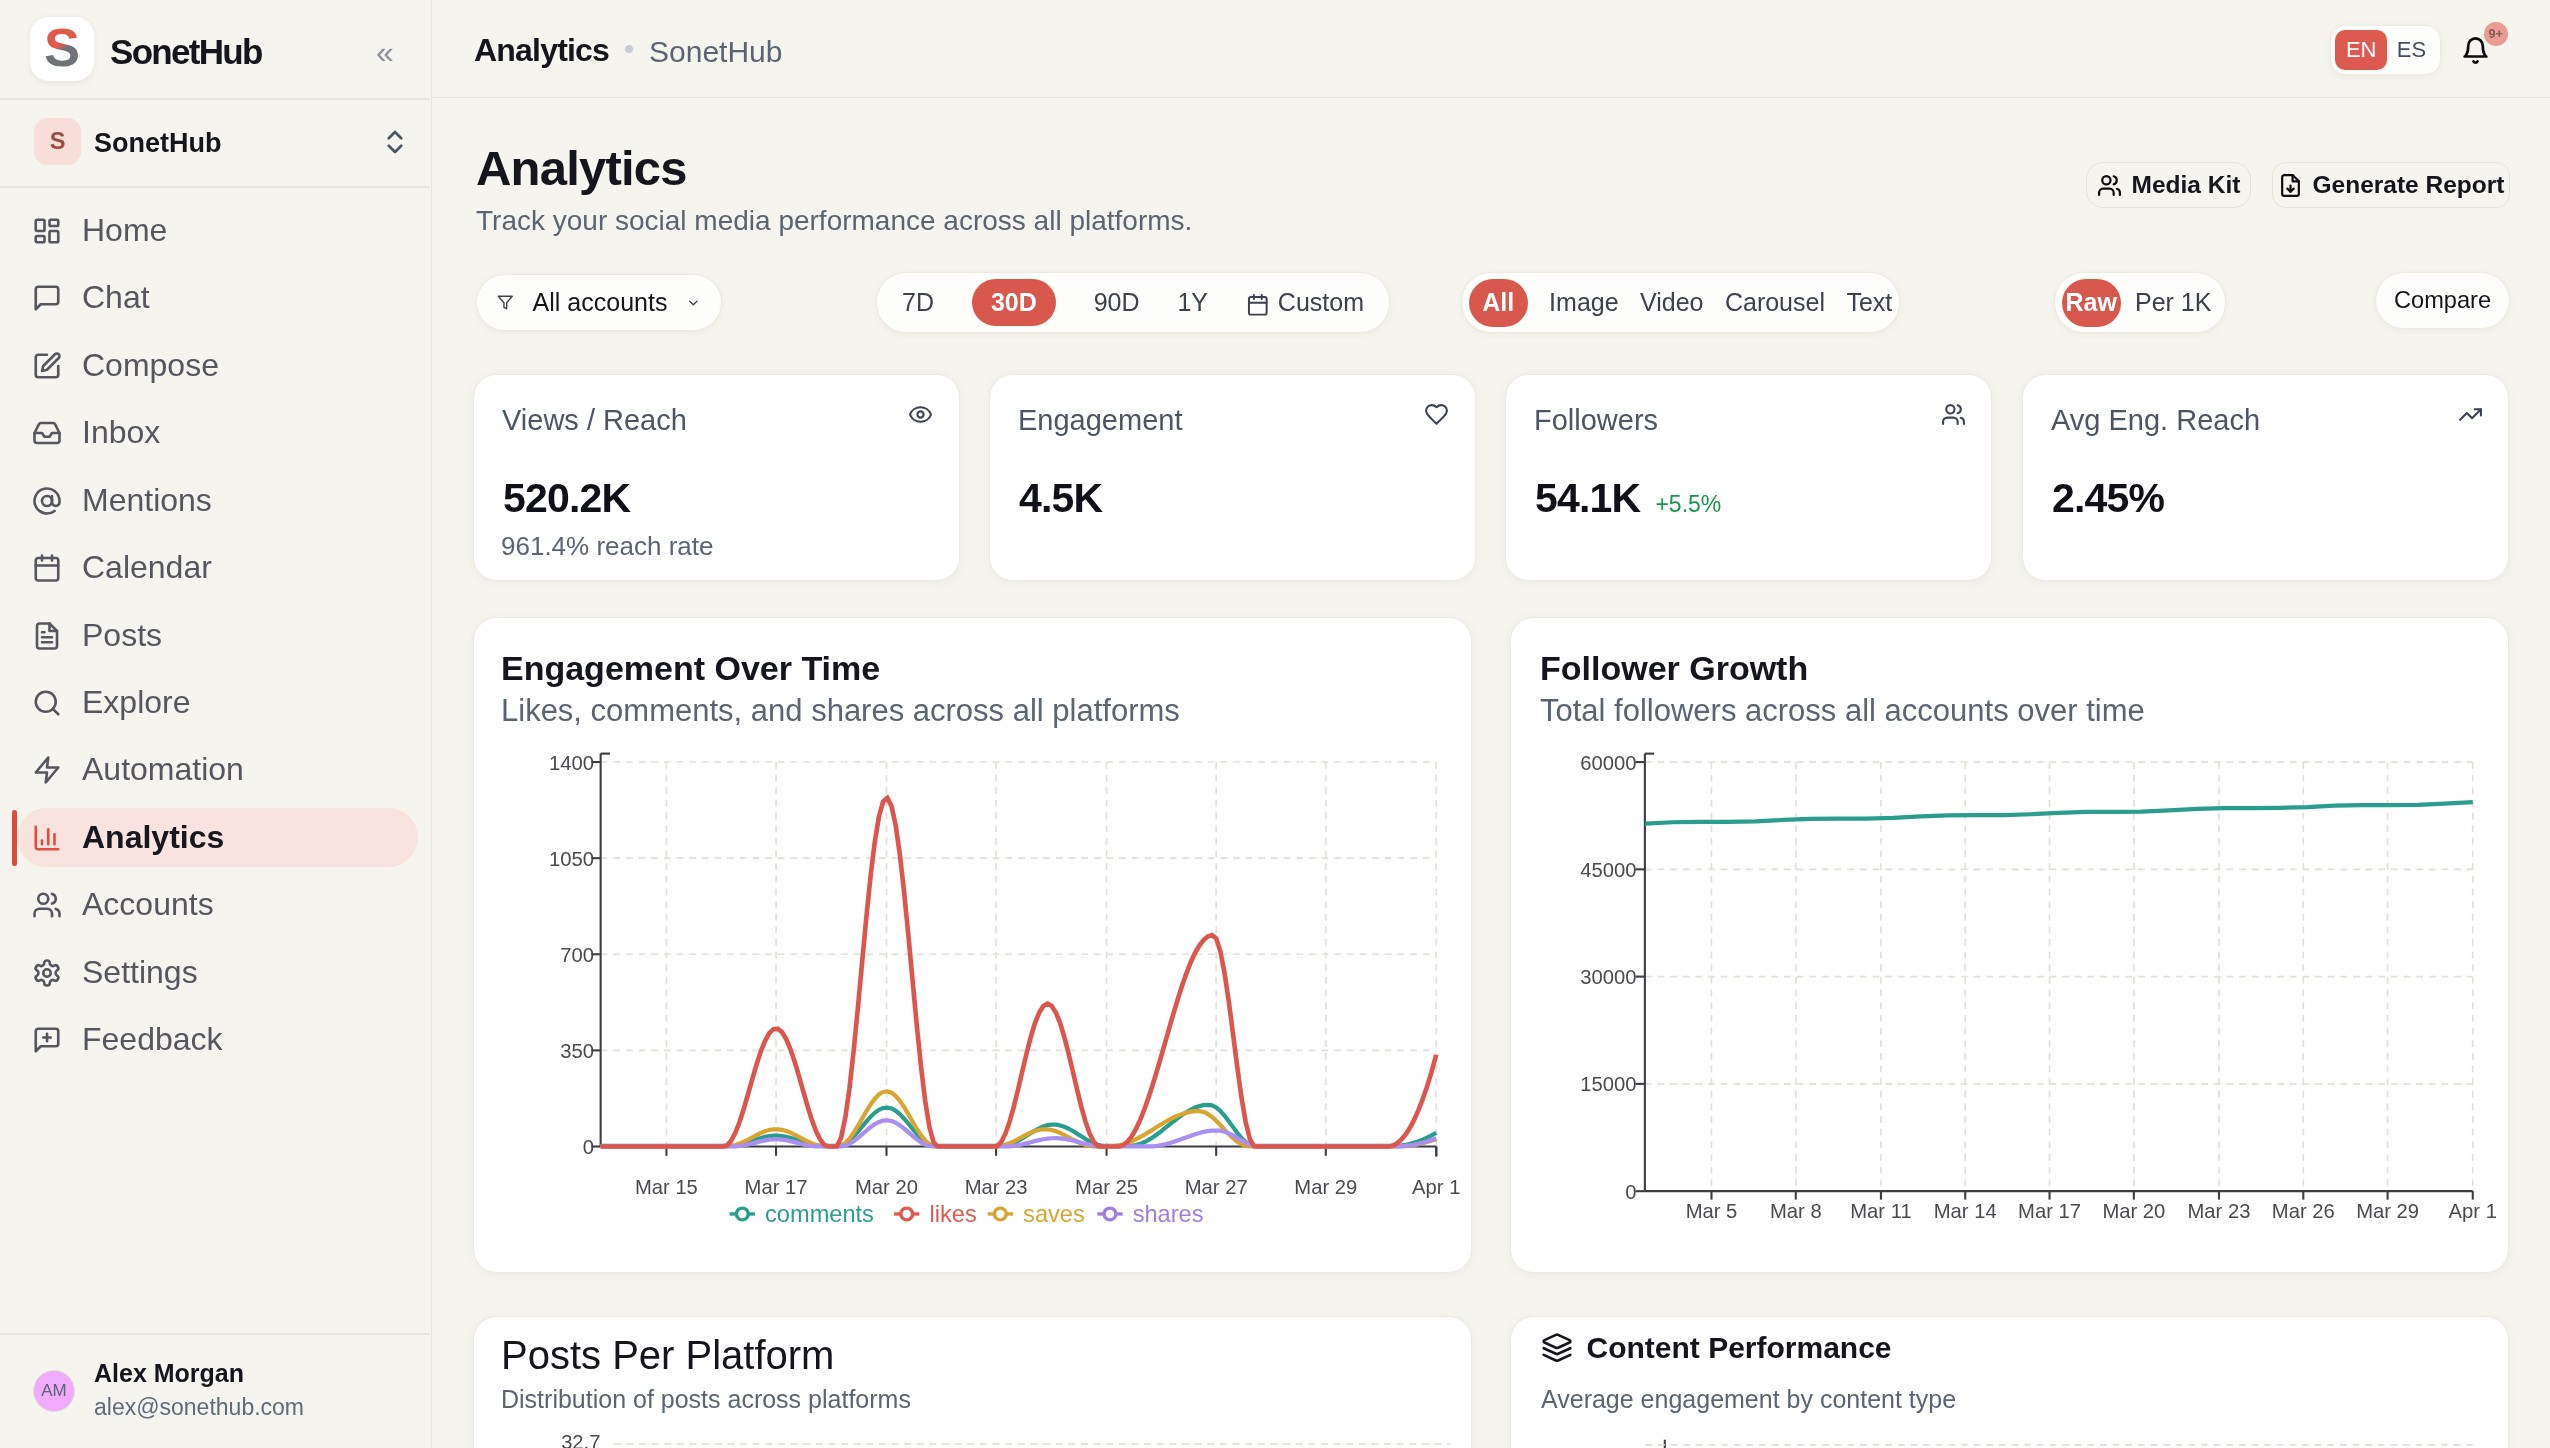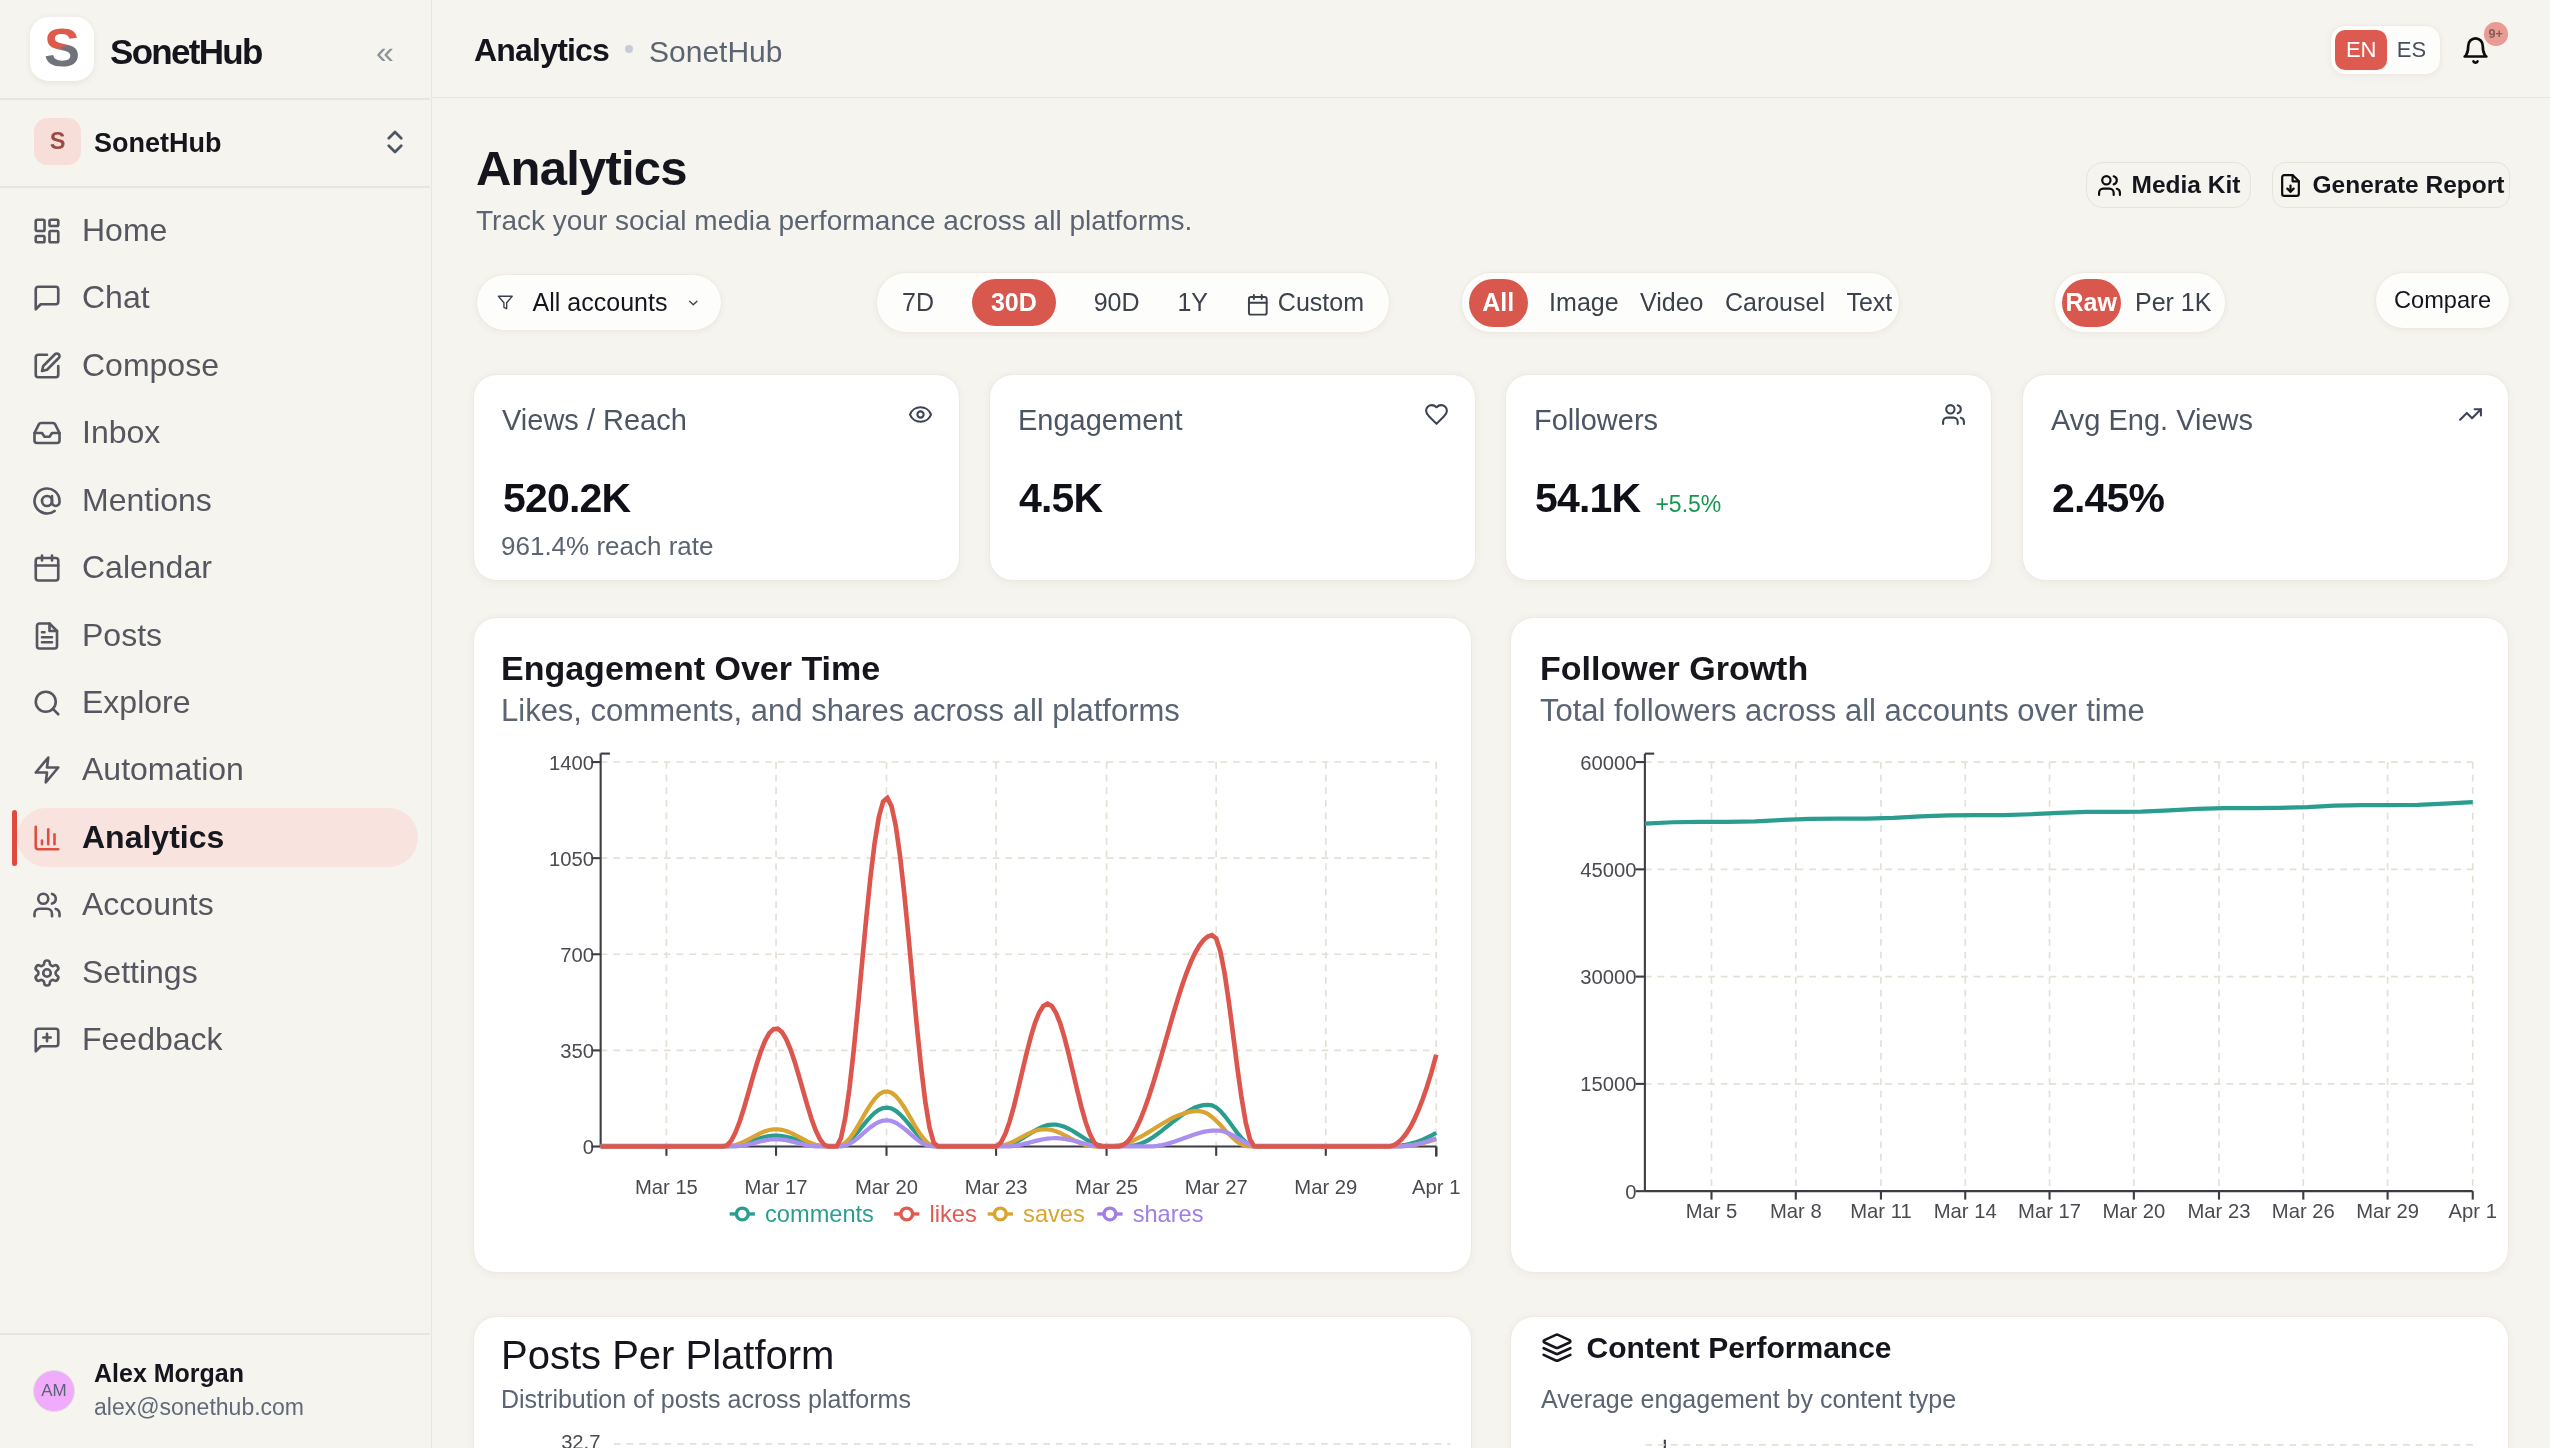--- a/index.html
+++ b/index.html
@@ -197,21 +197,21 @@
     <span style="font-size:23.6px;font-weight:400;color:#15151d">Compare</span>
   </div>
 
 <div class="card" style="left:473px;top:374px;width:487px;height:207px"></div>
 <div class="card" style="left:989px;top:374px;width:487px;height:207px"></div>
 <div class="card" style="left:1505px;top:374px;width:487px;height:207px"></div>
 <div class="card" style="left:2022px;top:374px;width:487px;height:207px"></div>
 <div class="abs" style="left:502px;top:404px;" class2="ctitle"><span class="ctitle">Views / Reach</span></div>
 <div class="abs" style="left:1018px;top:404px"><span class="ctitle">Engagement</span></div>
 <div class="abs" style="left:1534px;top:404px"><span class="ctitle">Followers</span></div>
-<div class="abs" style="left:2051px;top:404px"><span class="ctitle">Avg Eng. Views</span></div>
+<div class="abs" style="left:2051px;top:404px"><span class="ctitle">Avg Eng. Reach</span></div>
 <div class="abs" style="left:908px;top:402px"><svg width="25" height="25" viewBox="0 0 24 24" fill="none" stroke="#3b4354" stroke-width="2" stroke-linecap="round" stroke-linejoin="round">
       <path d="M2.06 12.35a1 1 0 0 1 0-.7C3.42 8.1 7.28 5 12 5s8.58 3.1 9.94 6.65a1 1 0 0 1 0 .7C20.58 15.9 16.72 19 12 19s-8.58-3.1-9.94-6.65Z"></path>
       <circle cx="12" cy="12" r="3"></circle>
     </svg></div>
 <div class="abs" style="left:1424px;top:402px"><svg width="25" height="25" viewBox="0 0 24 24" fill="none" stroke="#3b4354" stroke-width="2" stroke-linecap="round" stroke-linejoin="round">
       <path d="M19 14c1.49-1.46 3-3.21 3-5.5A5.5 5.5 0 0 0 16.5 3c-1.76 0-3 .5-4.5 2-1.5-1.5-2.74-2-4.5-2A5.5 5.5 0 0 0 2 8.5c0 2.3 1.51 4.04 3 5.5l7 7Z"></path>
     </svg></div>
 <div class="abs" style="left:1941px;top:402px"><svg width="25" height="25" viewBox="0 0 24 24" fill="none" stroke="#3b4354" stroke-width="2" stroke-linecap="round" stroke-linejoin="round">
       <path d="M16 21v-2a4 4 0 0 0-4-4H6a4 4 0 0 0-4 4v2"></path>
       <circle cx="9" cy="7" r="4"></circle>

